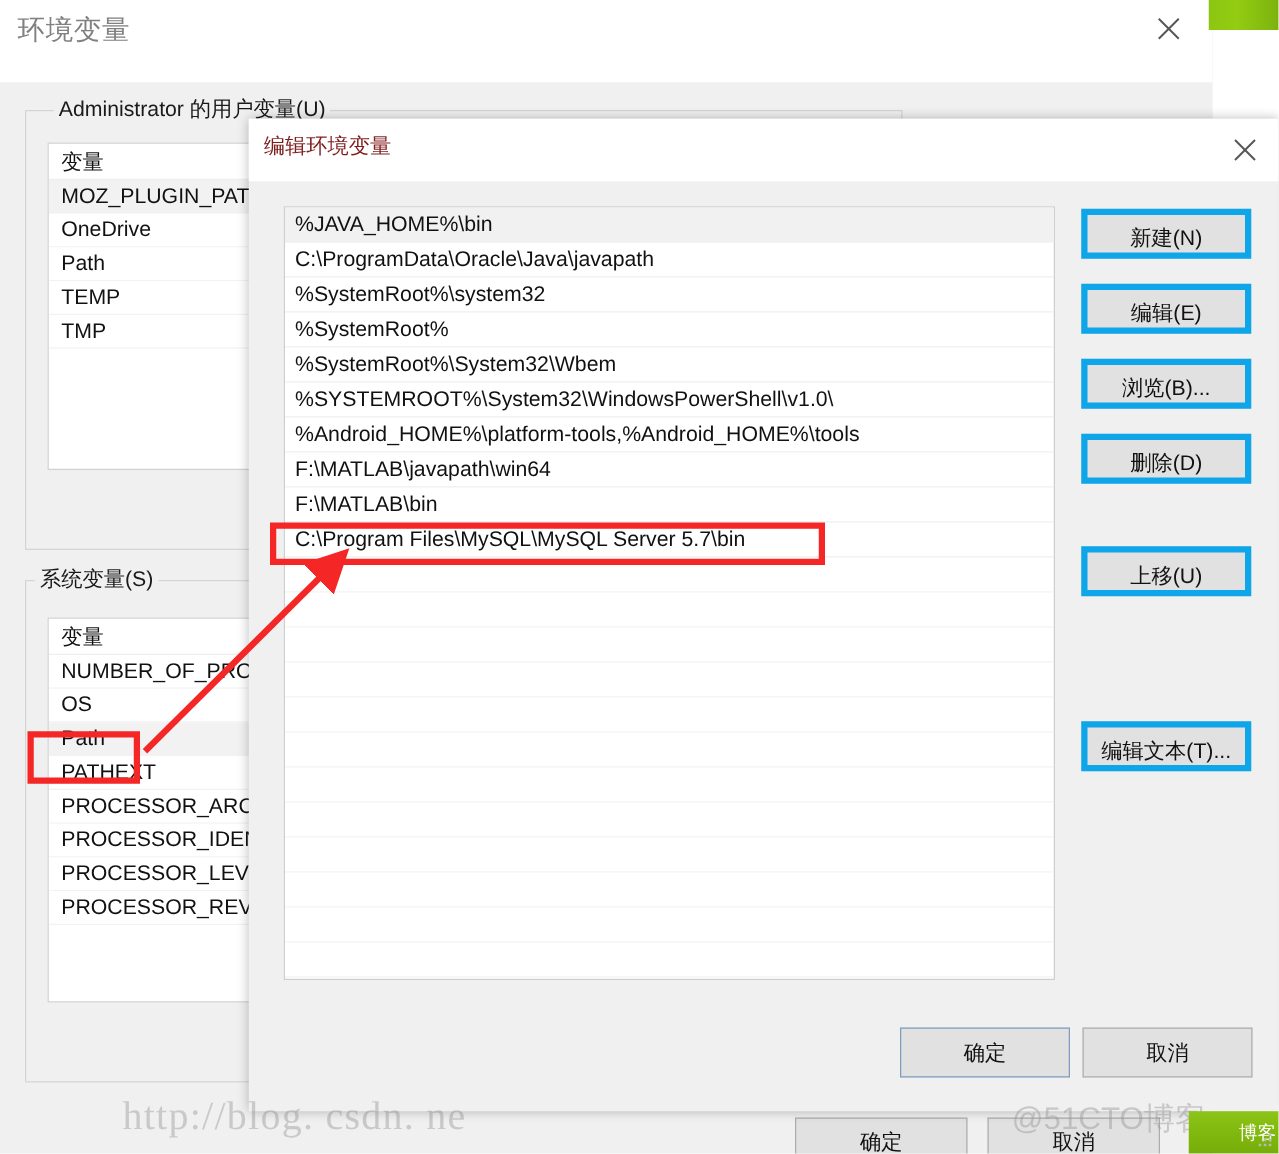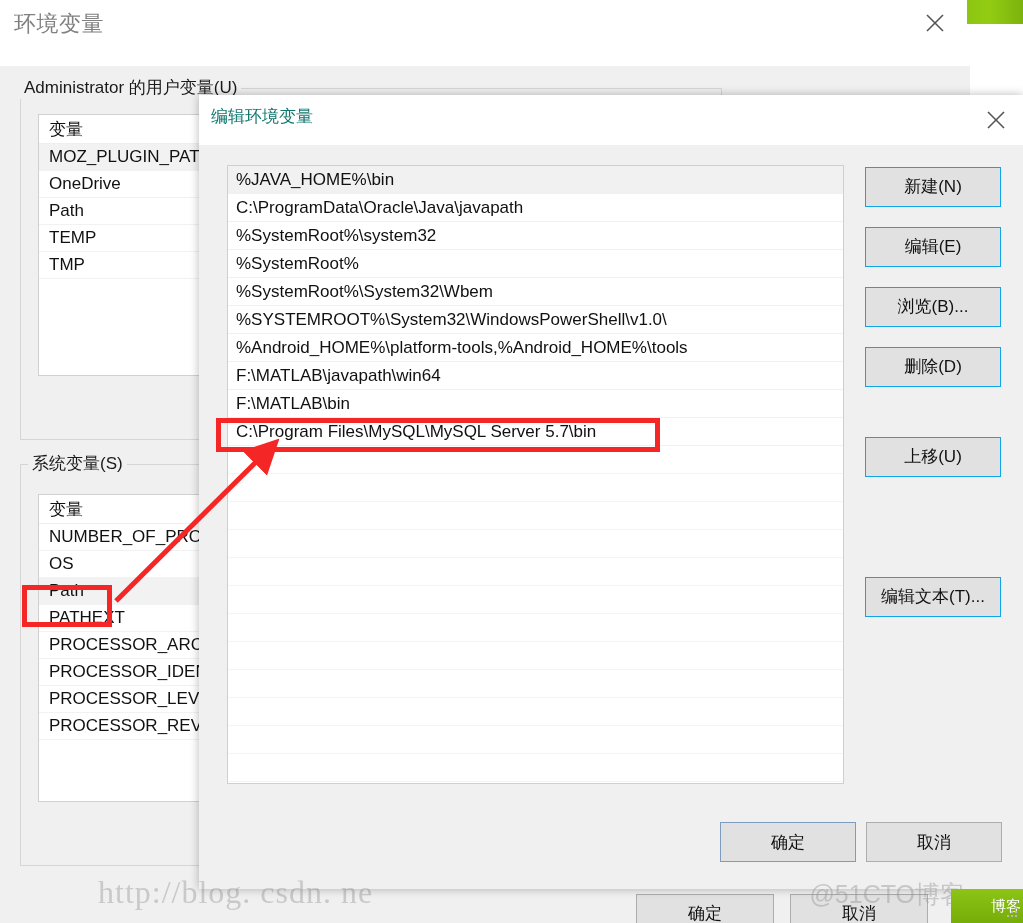--- a/index.html
+++ b/index.html
@@ -142,21 +142,21 @@
   .front-titlebar {
     position: absolute;
     left: 0; top: 0;
     width: 824px; height: 50px;
     background: #ffffff;
   }
   .front-title {
     position: absolute;
     left: 12px; top: 10px;
     font-size: 17px;
-    color: #0f766e;
+    color: #7f1d1d;
   }
   .front-close {
     position: absolute;
     right: 10px; top: 8px;
     width: 34px; height: 34px;
   }
 
   .path-list {
     position: absolute;
     left: 28px; top: 70px;
@@ -177,21 +177,21 @@
     box-sizing: border-box;
   }
   .path-row.sel { background: #f1f1f1; }
   .path-row.blank { border-bottom: 1px solid #f4f4f4; }
 
   .side-btn {
     position: absolute;
     width: 136px;
     height: 40px;
     background: #e1e1e1;
-    border: 1px solid #0ea5e9;
+    border: 5px solid #0ea5e9;
     font-size: 17px;
     color: #111;
     text-align: center;
     line-height: 38px;
     box-sizing: border-box;
     padding: 0;
     font-family: inherit;
   }
   .foot-btn {
     position: absolute;
@@ -262,21 +262,21 @@
         <svg width="34" height="34" viewBox="0 0 34 34">
           <line x1="9" y1="9" x2="25" y2="25" stroke="#555" stroke-width="1.6"></line>
           <line x1="25" y1="9" x2="9" y2="25" stroke="#555" stroke-width="1.6"></line>
         </svg>
       </div>
     </div>
 
     <div class="back-body">
 
       <div class="groupbox" style="left:20px; top:22px; width:700px; height:350px;"></div>
-      <div class="group-legend" style="left:20px; top:10px;">Administrator 的用户变量(U)</div>
+      <div class="group-legend" style="left:43px; top:10px;">Administrator 的用户变量(U)</div>
 
       <div class="listbox" style="left:38px; top:48px; width:620px; height:260px;">
         <div class="lb-head">变量</div>
         <div class="lb-row sel">MOZ_PLUGIN_PAT</div>
         <div class="lb-row">OneDrive</div>
         <div class="lb-row">Path</div>
         <div class="lb-row">TEMP</div>
         <div class="lb-row">TMP</div>
       </div>
 

